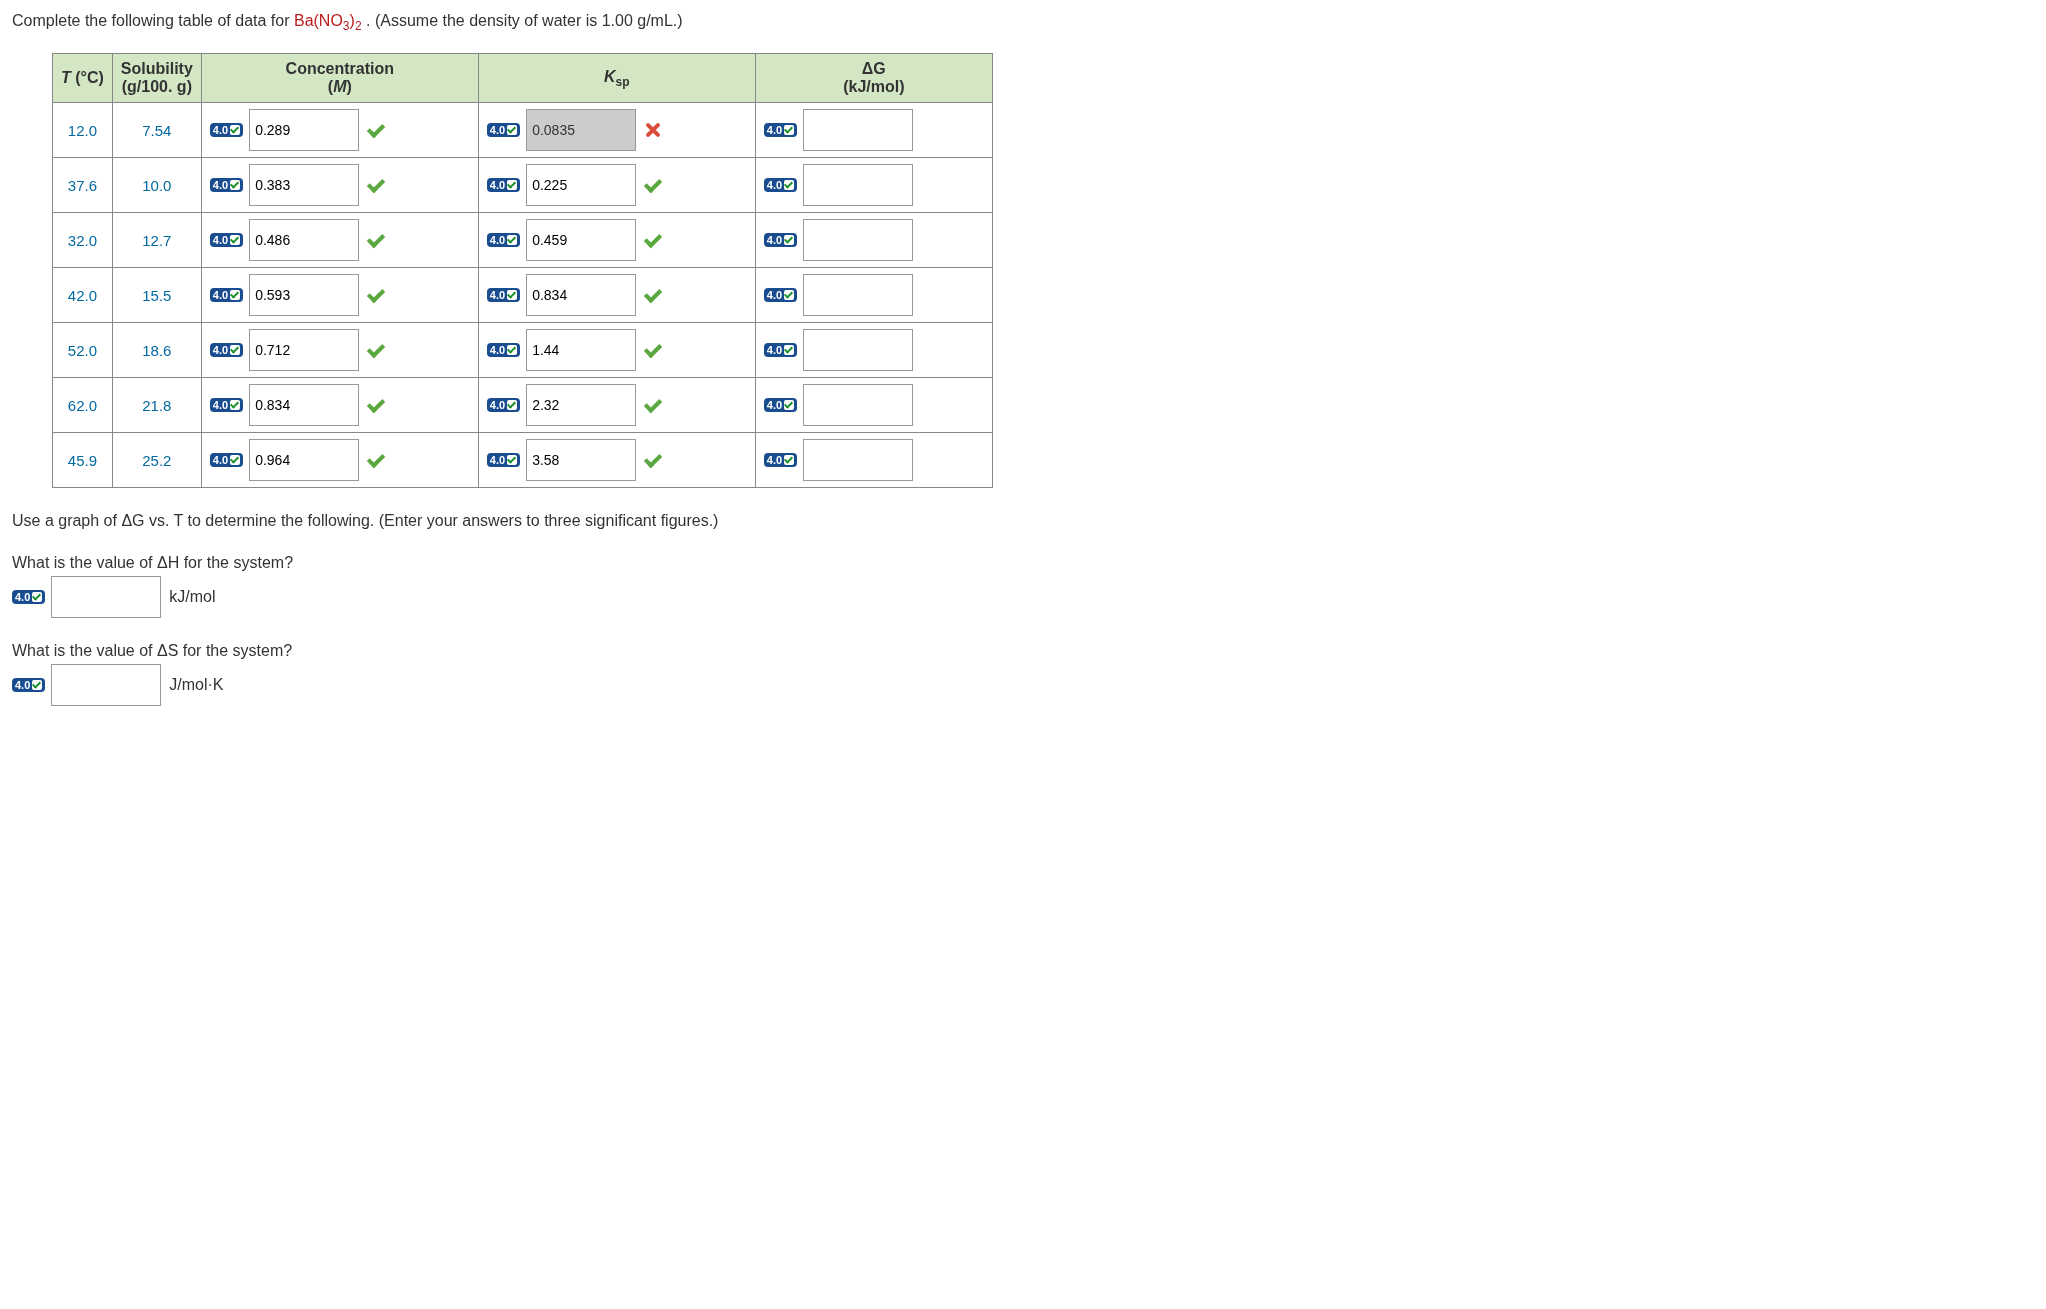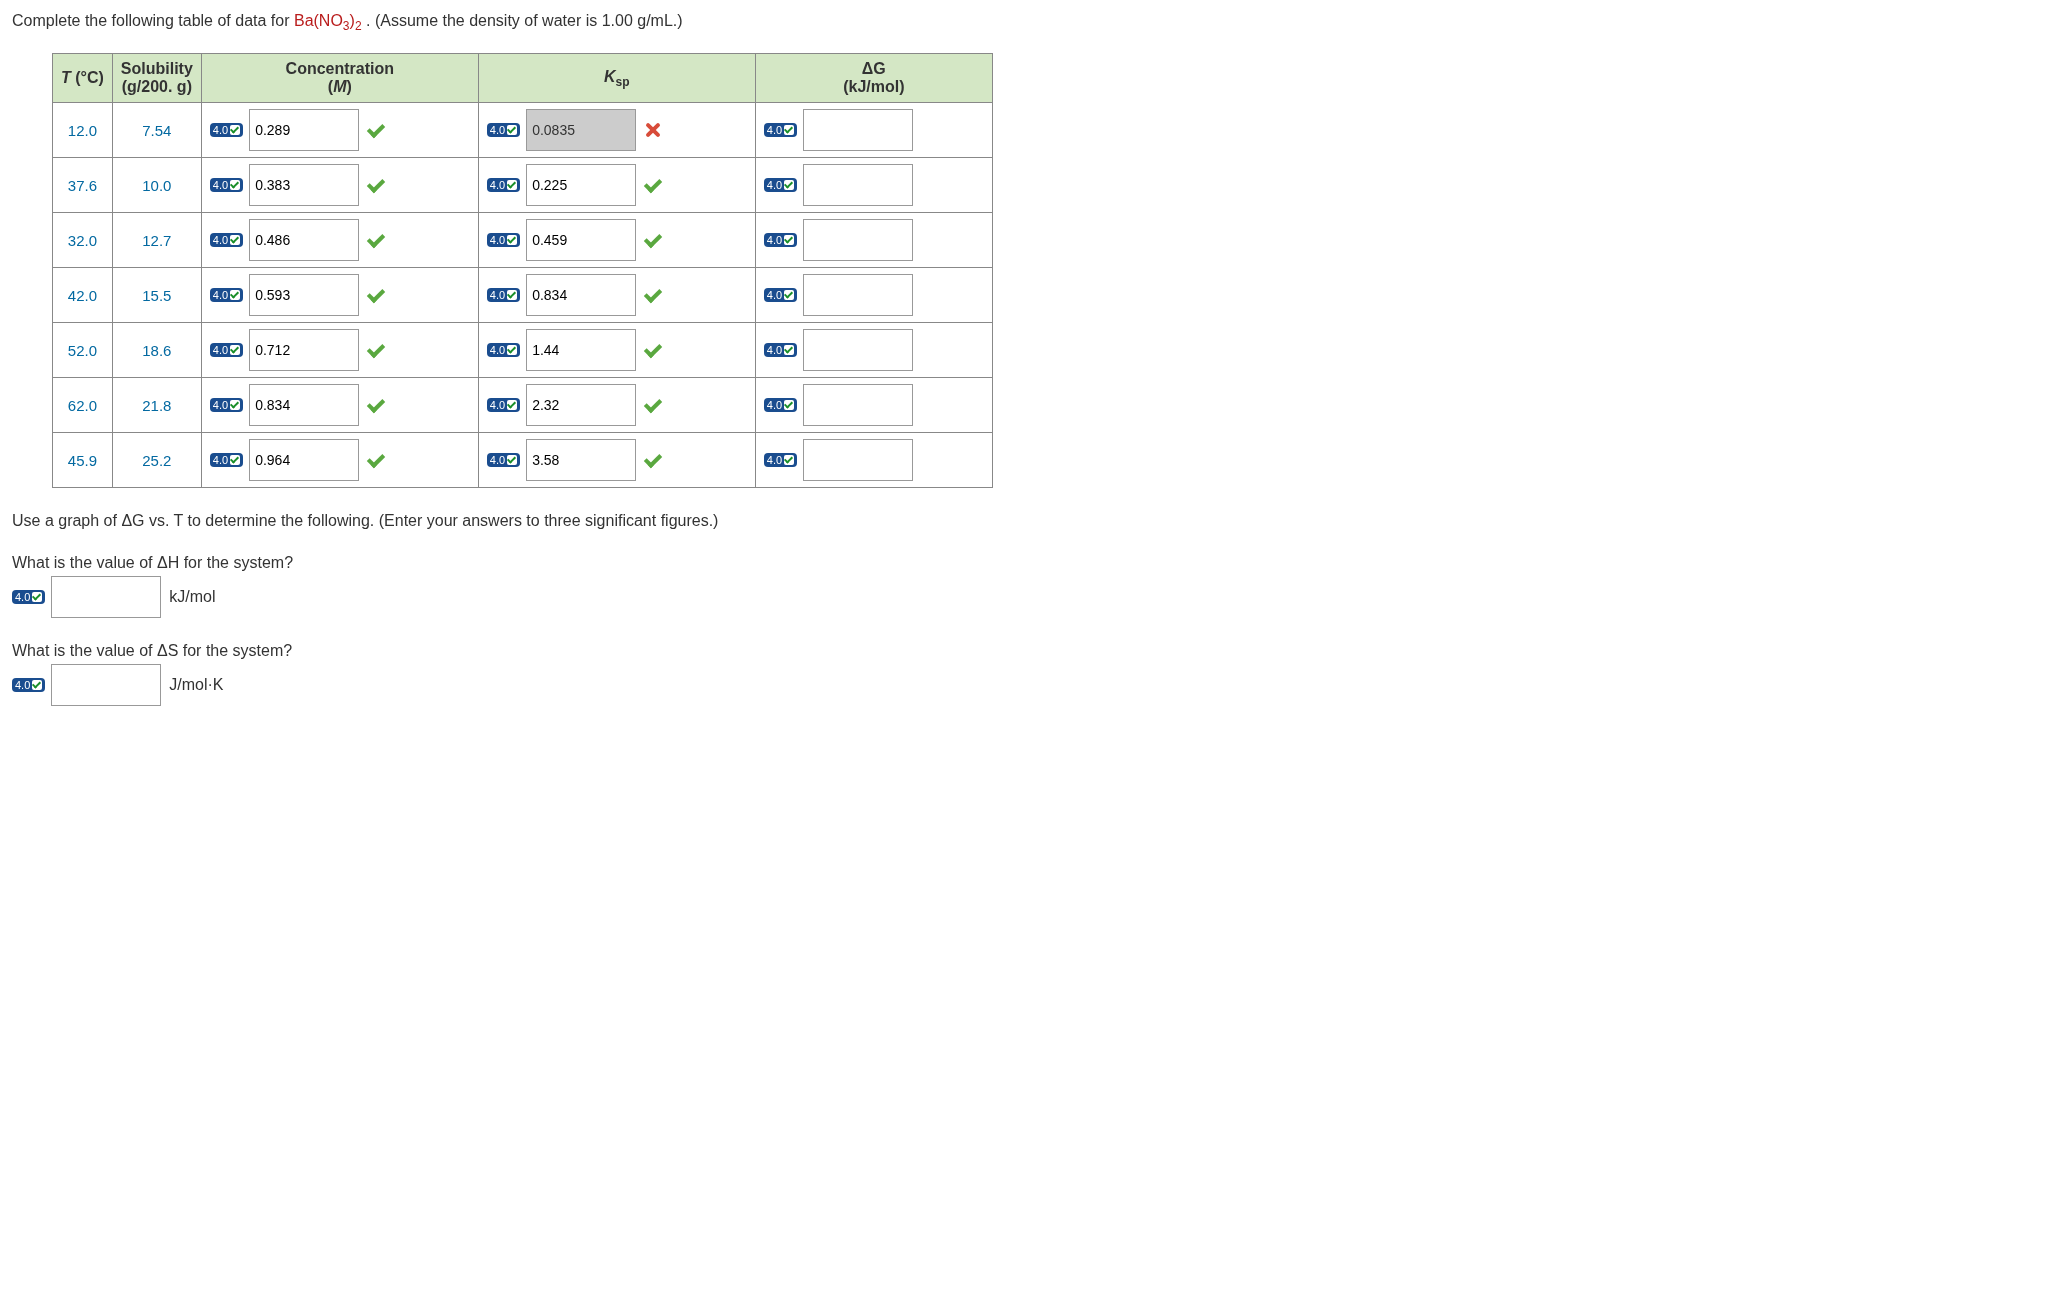--- a/index.html
+++ b/index.html
@@ -39,21 +39,21 @@
       display: flex;
       align-items: center;
       gap: 6px;
     }
     .badge {
       display: inline-flex;
       align-items: center;
       background: #1a4d8f;
       color: #fff;
       font-size: 11px;
-      font-weight: normal;
+      font-weight: bold;
       border-radius: 4px;
       padding: 1px 3px;
       gap: 2px;
       flex-shrink: 0;
     }
     .badge .check-small {
       display: inline-block;
       width: 10px;
       height: 10px;
       background: #fff;
@@ -136,21 +136,21 @@
 </div>
 
 <table class="data">
   <thead>
     <tr>
       <th>
         <span class="italic">T</span> <span>(°C)</span>
       </th>
       <th>
         <span>Solubility</span><br>
-        <span>(g/200. g)</span>
+        <span>(g/100. g)</span>
       </th>
       <th style="min-width:260px;">
         <span>Concentration</span><br>
         (<span class="italic">M</span>)
       </th>
       <th style="min-width:260px;">
         <span class="italic">K</span><span class="sub">sp</span>
       </th>
       <th style="min-width:220px;">
         <span>ΔG</span><br>

